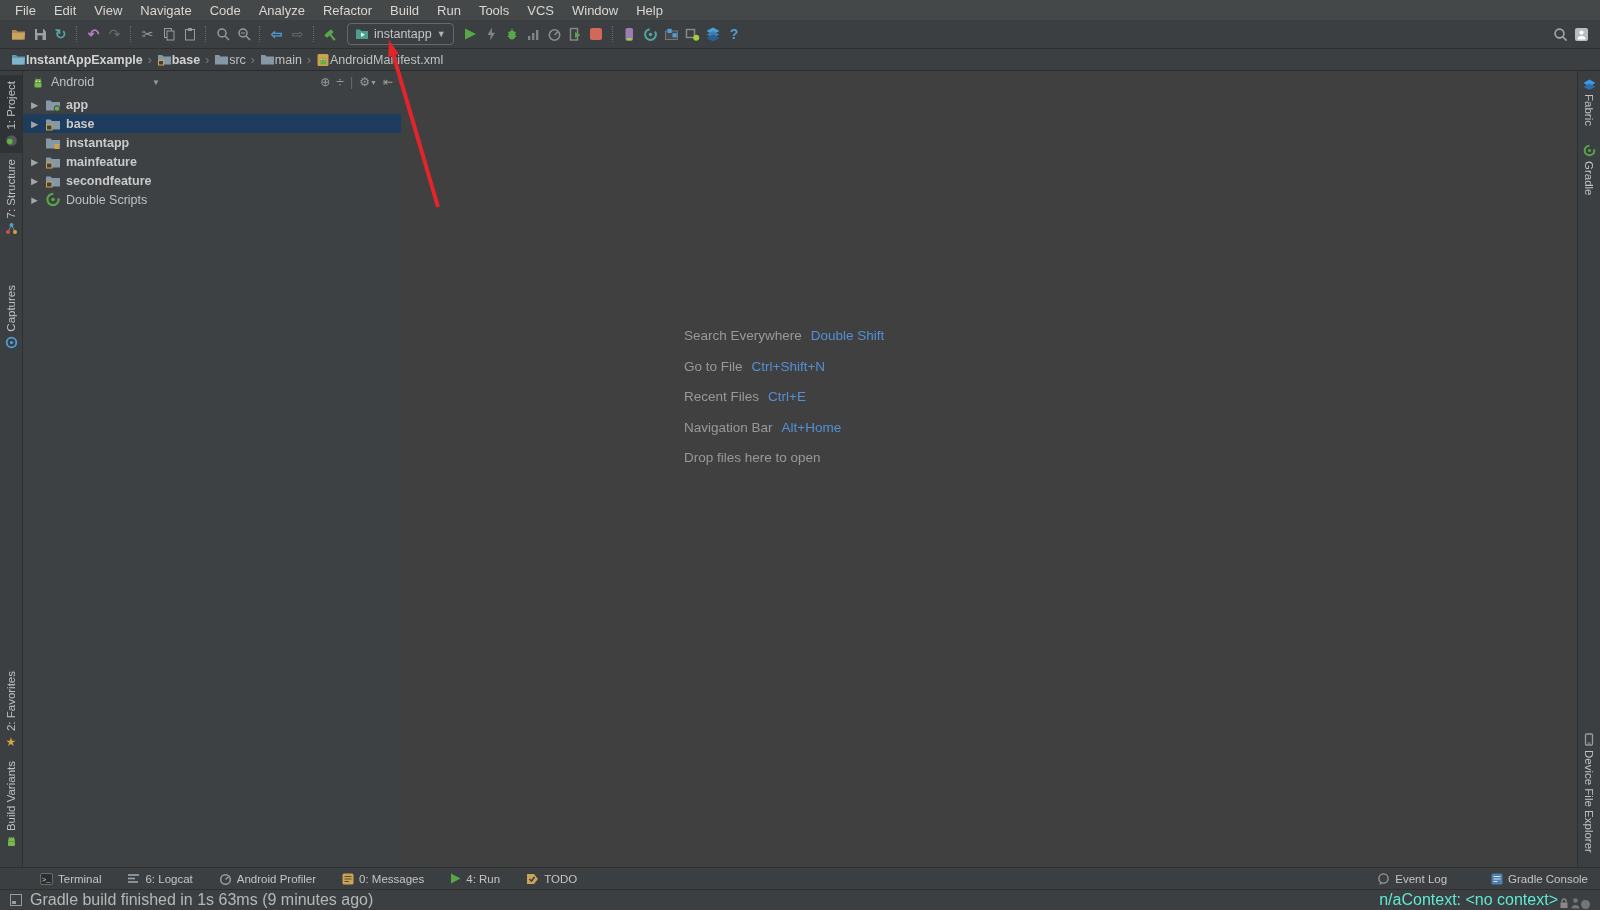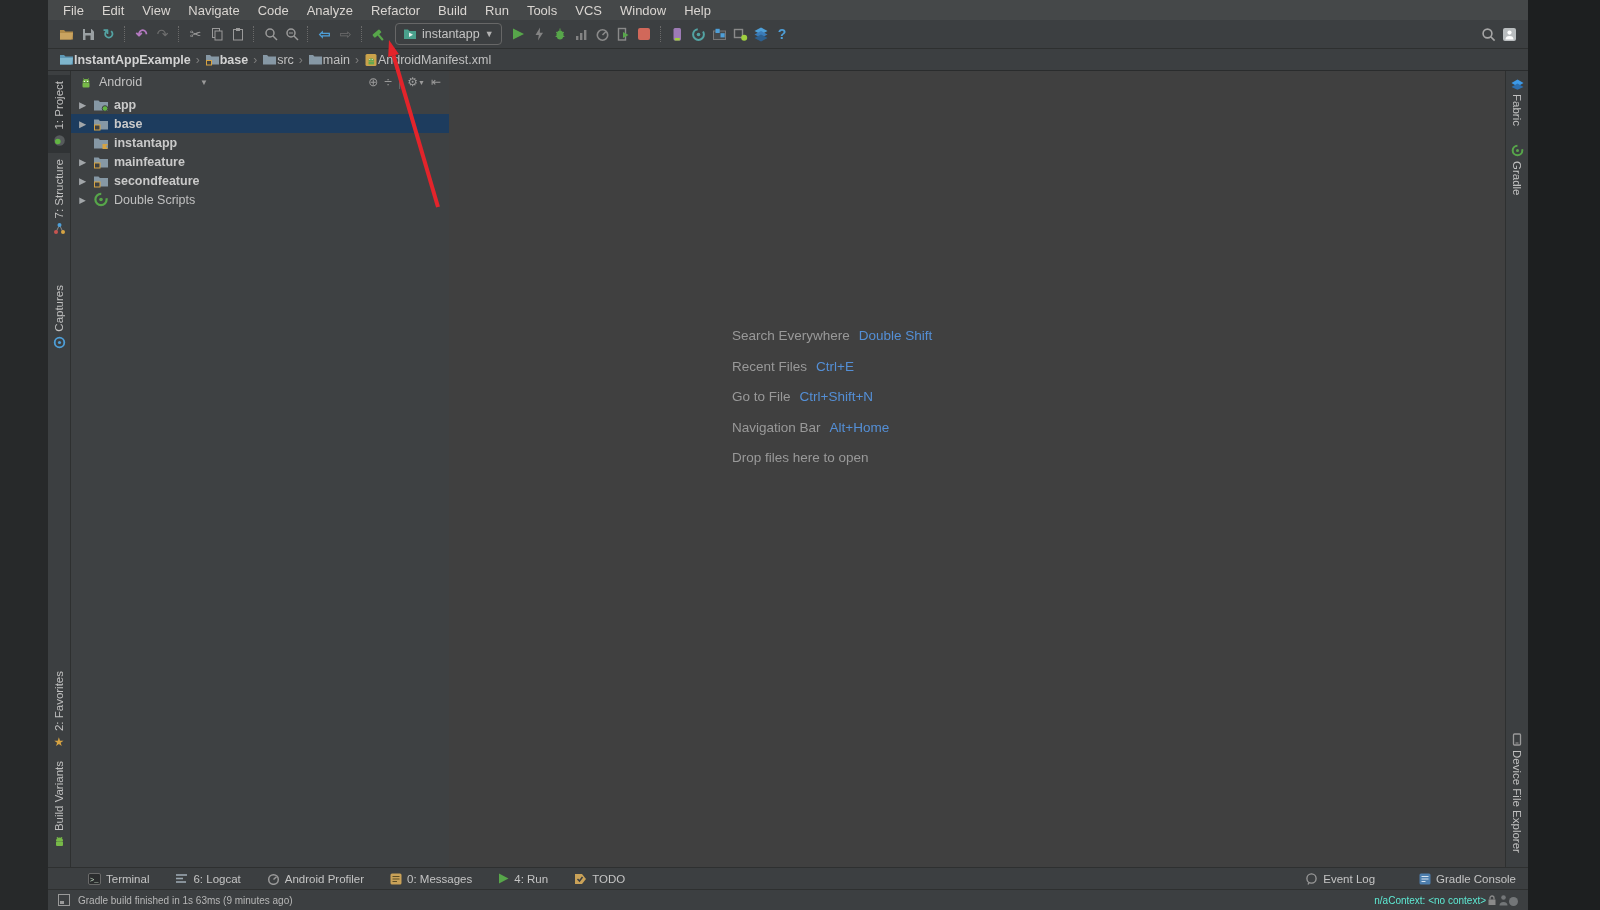--- a/index.html
+++ b/index.html
@@ -1,18 +1,18 @@
 <!DOCTYPE html>
 <html><head>
 <meta charset="utf-8">
 <style>
   html,body{margin:0;padding:0;background:#1d1f20;}
-  .app{position:relative;width:1480px;height:910px;background:#27292a;
+  .app{position:relative;width:1600px;height:910px;background:#27292a;
        font-family:"Liberation Sans",sans-serif;color:#bdbdbd;overflow:hidden;
-       display:flex;flex-direction:column;user-select:none;padding-left:48px;}
+       display:flex;flex-direction:column;user-select:none;}
   
   .menubar{height:20px;background:#454849;display:flex;align-items:center;
            padding-left:6px;font-size:13px;color:#dad6d2;flex:0 0 auto;}
   .menu-item{padding:2px 9px;cursor:default;}
   
   .toolbar{height:28px;background:#3c3f41;border-bottom:1px solid #2e3030;
            display:flex;align-items:center;padding:0 8px;flex:0 0 auto;}
   .ticon{width:21px;height:22px;display:flex;align-items:center;justify-content:center;
          font-size:14px;color:#9a9a9a;cursor:default;flex:0 0 auto;}
   .tsep{width:1px;height:16px;border-left:1px dotted #6a6a6a;margin:0 5px;flex:0 0 auto;}
@@ -60,21 +60,21 @@
              color:#999999;}
   .sc-keys{color:#548fd6;margin-left:9px;}
   
   .bbar{height:21px;background:#3c3f41;border-top:1px solid #2e3030;display:flex;
         align-items:center;font-size:11.5px;color:#c4c4c4;padding:0 12px;flex:0 0 auto;}
   .bb-item{display:flex;align-items:center;gap:5px;margin-right:26px;cursor:default;}
   .bb-item:first-child{margin-left:28px;}
   .bb-right .bb-item{margin-right:0;margin-left:22px;}
   .bb-right{margin-left:auto;display:flex;align-items:center;gap:22px;}
   .statusbar{height:20px;background:#3c3f41;border-top:1px solid #2e3030;display:flex;
-             align-items:center;font-size:10px;color:#b7b7b7;padding:0 10px;gap:8px;flex:0 0 auto;}
+             align-items:center;font-size:16px;color:#b7b7b7;padding:0 10px;gap:8px;flex:0 0 auto;}
   .sb-right{margin-left:auto;display:flex;align-items:flex-end;gap:0;color:#5eead4;}
   .arrow-overlay{position:absolute;left:0;top:0;pointer-events:none;z-index:60;}
   svg{display:block;}
 </style>
 </head>
 <body>
 
 <div class="app">
 
   <div class="menubar">
@@ -404,22 +404,22 @@
               <circle cx="8" cy="7.5" r="1.8" fill="#57a64a"></circle>
             </svg>
           <span>Double Scripts</span>
         </div>
       </div>
     </div>
 
     <div class="editor">
       <div class="shortcuts">
         <div><span>Search Everywhere</span><span class="sc-keys">Double Shift</span></div>
+        <div><span>Go to File</span><span class="sc-keys">Ctrl+Shift+N</span></div>
         <div><span>Recent Files</span><span class="sc-keys">Ctrl+E</span></div>
-        <div><span>Go to File</span><span class="sc-keys">Ctrl+Shift+N</span></div>
         <div><span>Navigation Bar</span><span class="sc-keys">Alt+Home</span></div>
         <div>Drop files here to open</div>
       </div>
     </div>
 
     <div class="rstrip">
       <div class="vtab" style="margin-top:2px">
         <svg width="13" height="11">
             <polygon points="6.5,0.5 12.5,4 6.5,7.5 0.5,4" fill="#3d9ae8"></polygon>
             <polygon points="6.5,4.5 12.5,8 6.5,10.8 0.5,8" fill="#2d6faf"></polygon>

